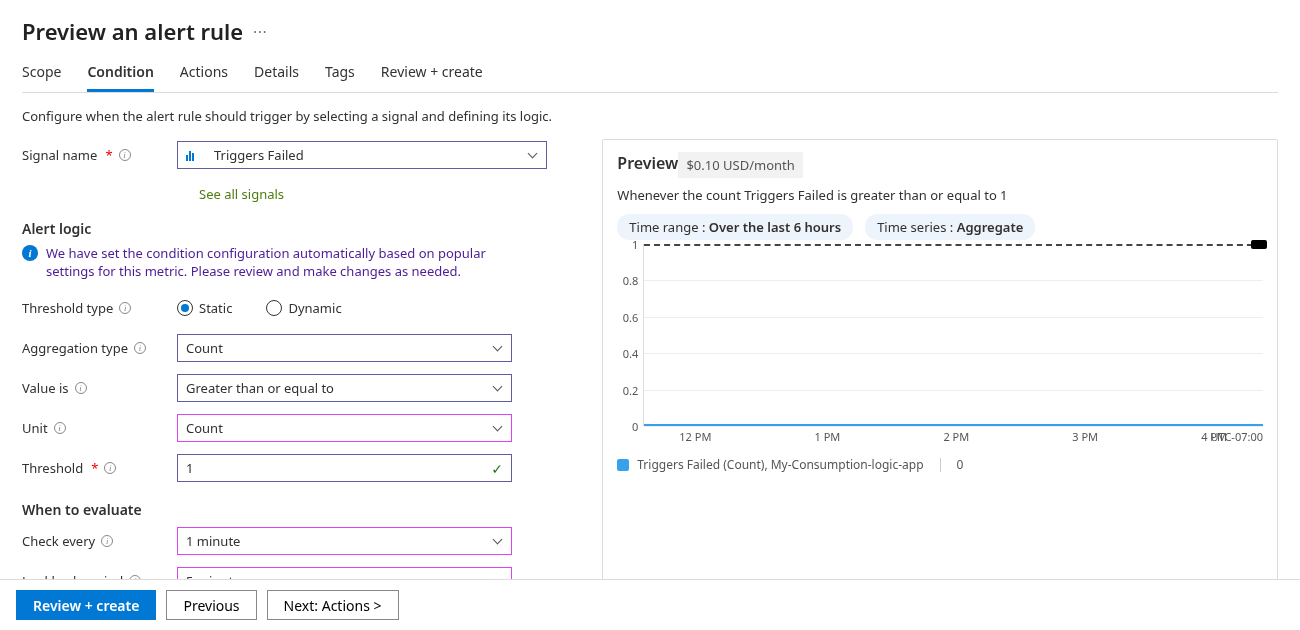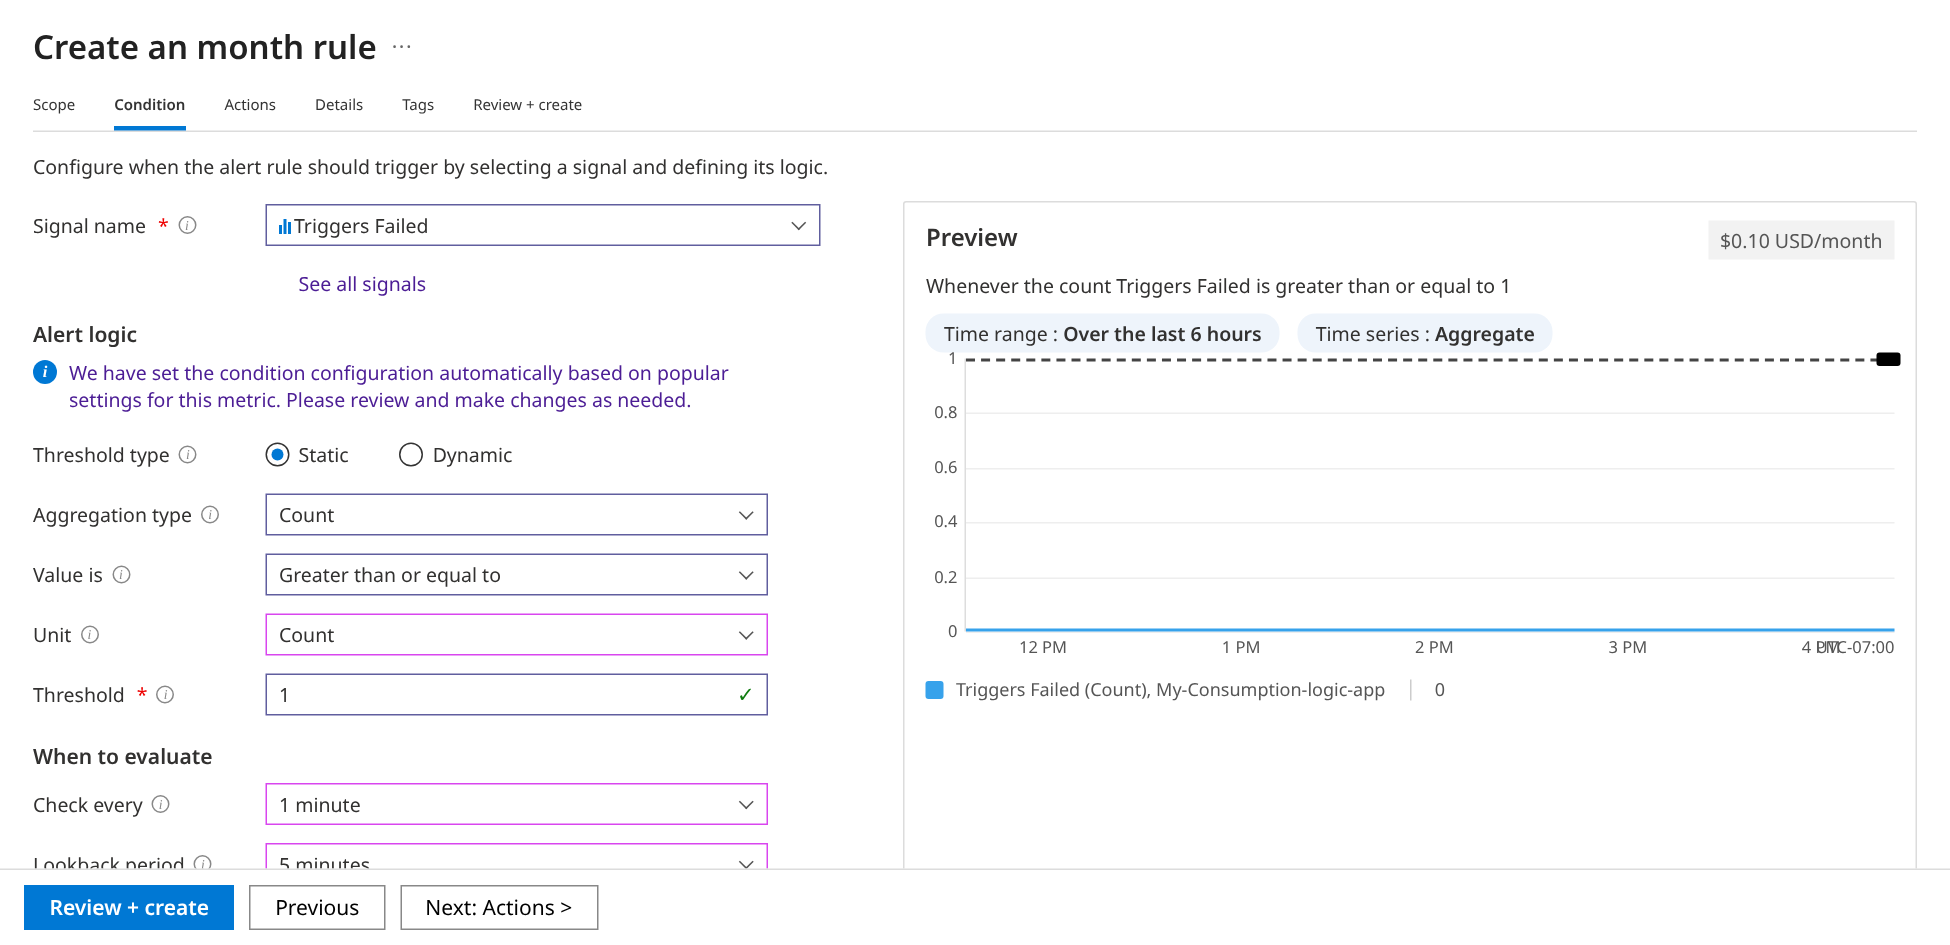--- a/index.html
+++ b/index.html
@@ -2,55 +2,55 @@
 <html><head>
 <meta charset="utf-8">
 <style>
 *{box-sizing:border-box;margin:0;padding:0;font-family:"Segoe UI",system-ui,-apple-system,sans-serif}
 body{background:#fff;color:#323130;font-size:13px;width:1300px;height:630px;overflow:hidden;position:relative}
 .page{padding:16px 22px 0 22px}
 .title-row{display:flex;align-items:center;gap:10px;margin-bottom:16px}
 .page-title{font-size:22px;font-weight:600;color:#222}
 .ellipsis{color:#666;letter-spacing:1px;font-size:14px}
 .tabs{display:flex;gap:26px;border-bottom:1px solid #dcdcdc;margin-bottom:14px}
-.tab{padding:0 0 8px 0;font-size:10px;color:#333;cursor:pointer;border-bottom:3px solid transparent}
+.tab{padding:0 0 8px 0;font-size:14px;color:#333;cursor:pointer;border-bottom:3px solid transparent}
 .tab.active{font-weight:600;border-bottom-color:#0078d4}
 .description{margin-bottom:14px;color:#323130}
 .content{display:flex;gap:24px}
 .form-col{width:560px}
 .label-cell{display:flex;align-items:center;gap:6px;width:155px;flex-shrink:0}
 .row{display:flex;align-items:center;margin-bottom:8px;min-height:32px}
 .req{color:#e00;margin-left:2px}
 .hint-icon{width:12px;height:12px;border:1px solid #888;border-radius:50%;display:inline-flex;align-items:center;justify-content:center;font-size:9px;color:#888;font-family:Georgia,serif;font-style:italic}
 .sel,.txt{width:335px}
 .sel,.txt,.signal-select{height:28px;border:1px solid #d946ef;background:#fff;display:flex;align-items:center;justify-content:space-between;padding:0 8px;position:relative;font-size:13px}
 .signal-select{width:370px;border:1px solid #605e9e}
 .purple-border{border-color:#605e9e}
-.signal-select .sigleft{display:flex;align-items:center;gap:2px}
+.signal-select .sigleft{display:flex;align-items:center;gap:20px}
 .chev{width:10px;height:10px;position:relative}
 .chev::before{content:"";position:absolute;left:1px;top:0;width:6px;height:6px;border-right:1px solid #555;border-bottom:1px solid #555;transform:rotate(45deg)}
-.link{color:#4c1d95;font-size:13px;text-decoration:none;display:inline-block;margin-top:6px;margin-left:177px}
+.link{color:#4d7c0f;font-size:13px;text-decoration:none;display:inline-block;margin-top:6px;margin-left:177px}
 .section-head{font-weight:600;font-size:14px;margin:16px 0 6px 0}
 .info-banner{display:flex;gap:8px;align-items:flex-start;margin-bottom:12px}
 .info-icon{width:16px;height:16px;border-radius:50%;background:#0078d4;color:#fff;display:flex;align-items:center;justify-content:center;font-size:11px;font-weight:700;font-style:italic;flex-shrink:0;margin-top:1px;font-family:Georgia,serif}
 .info-text{color:#4c1d95;line-height:1.4;max-width:460px}
 .radio{width:16px;height:16px;border:1px solid #333;border-radius:50%;display:inline-flex;align-items:center;justify-content:center;margin-right:6px}
 .radio.checked::after{content:"";width:8px;height:8px;border-radius:50%;background:#0078d4}
 .radio-group{display:flex;align-items:center;gap:20px}
 .radio-lbl{margin-right:14px}
 .check-mark{color:#107c10;font-size:14px}
 .add-cond{display:flex;align-items:center;gap:10px;margin-top:16px;color:#323130;font-size:14px}
 .plus-icon{color:#0078d4;font-size:20px;font-weight:400;line-height:1}
 .signal-ico{display:inline-flex;align-items:flex-end;gap:1px;height:12px}
 .signal-ico i{width:2px;background:#0078d4;display:inline-block}
 .signal-ico i:nth-child(1){height:6px}
 .signal-ico i:nth-child(2){height:10px}
 .signal-ico i:nth-child(3){height:8px}
 .preview-card{border:1px solid #dcdcdc;border-radius:2px;padding:12px 14px;width:680px;margin-top:0}
-.preview-head{display:flex;justify-content:space-between;align-items:flex-start;margin-bottom:8px}
+.preview-head{display:flex;justify-content:flex-start;align-items:flex-start;margin-bottom:8px}
 .preview-title{font-size:16px;font-weight:600}
 .price-box{background:#f2f2f2;padding:4px 8px;color:#555;font-size:13px}
 .preview-desc{margin-bottom:10px}
 .pills{display:flex;gap:12px;margin-bottom:0}
 .pill{background:#eef4fb;border-radius:12px;padding:4px 12px;font-size:13px}
 .pill .v{font-weight:600}
 .chart{position:relative;height:200px;margin:4px 0 12px 0}
 .chart-area{position:absolute;left:26px;right:0;top:0;bottom:18px;border-left:1px solid #ddd}
 .gridline{position:absolute;left:0;right:0;border-top:1px solid #eee}
 .threshold-line{position:absolute;left:0;right:0;border-top:2px dashed #444}
@@ -64,21 +64,21 @@
 .legend .sep{border-left:1px solid #ccc;height:14px;margin:0 8px}
 .footer{position:absolute;left:0;right:0;bottom:0;border-top:1px solid #dcdcdc;padding:10px 16px;display:flex;gap:10px;background:#fff}
 .btn{height:30px;padding:0 16px;font-size:14px;border:1px solid #888;background:#fff;cursor:pointer}
 .btn-primary{background:#0078d4;border-color:#0078d4;color:#fff;font-weight:600}
 </style>
 </head>
 <body>
 
 <div class="page">
   <div class="title-row">
-    <h1 class="page-title">Create an month rule</h1>
+    <h1 class="page-title">Preview an alert rule</h1>
     <span class="ellipsis">···</span>
   </div>
 
   <div class="tabs">
     <div class="tab">Scope</div>
     <div class="tab active">Condition</div>
     <div class="tab">Actions</div>
     <div class="tab">Details</div>
     <div class="tab">Tags</div>
     <div class="tab">Review + create</div>

